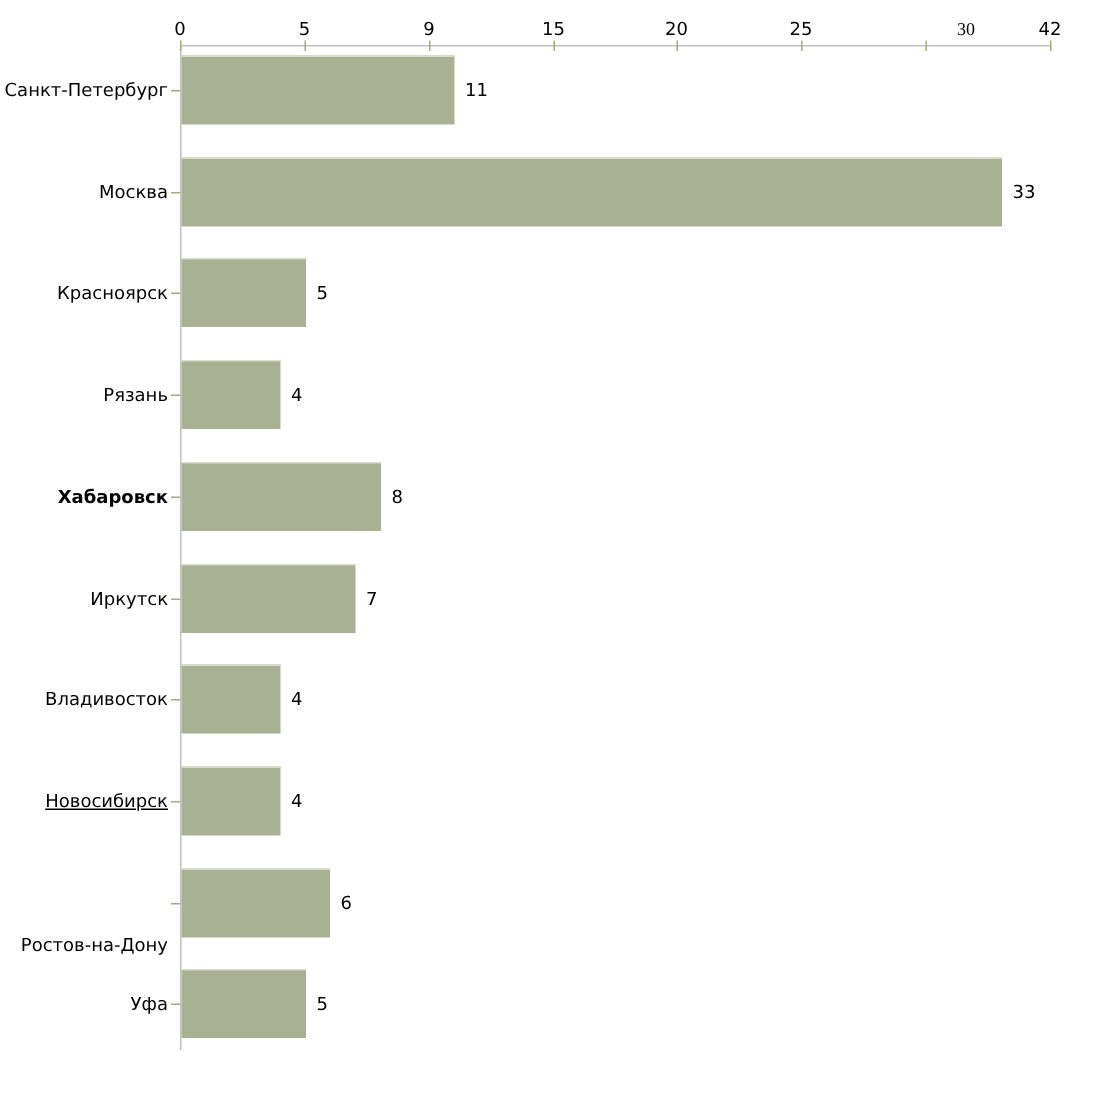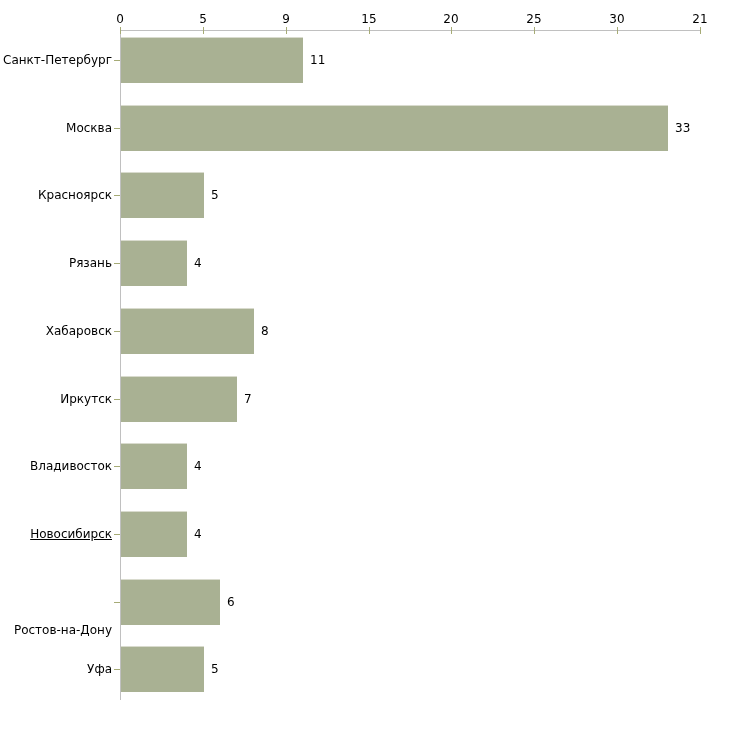--- a/index.html
+++ b/index.html
@@ -70,40 +70,40 @@
     <div class="x-tick-label" style="left: 183px; top: 12px;">5</div>
     <div class="x-tick-mark" style="left: 286px; top: 27px; background: rgb(166, 171, 118);"></div>
     <div class="x-tick-label" style="left: 266px; top: 12px;">9</div>
     <div class="x-tick-mark" style="left: 369px; top: 27px; background: rgb(166, 171, 118);"></div>
     <div class="x-tick-label" style="left: 349px; top: 12px;">15</div>
     <div class="x-tick-mark" style="left: 451px; top: 27px; background: rgb(166, 171, 118);"></div>
     <div class="x-tick-label" style="left: 431px; top: 12px;">20</div>
     <div class="x-tick-mark" style="left: 534px; top: 27px; background: rgb(166, 171, 118);"></div>
     <div class="x-tick-label" style="left: 514px; top: 12px;">25</div>
     <div class="x-tick-mark" style="left: 617px; top: 27px; background: rgb(166, 171, 118);"></div>
-    <div class="x-tick-label" style="left: 597px; top: 12px;">30</div>
+    <div class="x-tick-label" style="left: 624px; top: 12px; font-family: Liberation Serif, serif;">30</div>
     <div class="x-tick-mark" style="left: 700px; top: 27px; background: rgb(166, 171, 118);"></div>
-    <div class="x-tick-label" style="left: 680px; top: 12px;">21</div>
+    <div class="x-tick-label" style="left: 680px; top: 12px;">42</div>
     <div class="category-label" style="top: 52px;">Санкт-Петербург</div>
     <div class="category-tick-mark" style="top: 60px; background: rgb(166, 171, 118);"></div>
     <div class="bar" style="left: 121px; top: 37px; width: 182px; height: 46px; background: rgb(169, 177, 147); border-top: 1px solid rgb(217, 219, 206);"></div>
     <div class="value-label" style="left: 310px; top: 52px;">11</div>
     <div class="category-label" style="top: 120px;">Москва</div>
     <div class="category-tick-mark" style="top: 128px; background: rgb(166, 171, 118);"></div>
     <div class="bar" style="left: 121px; top: 105px; width: 547px; height: 46px; background: rgb(169, 177, 147); border-top: 1px solid rgb(217, 219, 206);"></div>
     <div class="value-label" style="left: 675px; top: 120px;">33</div>
     <div class="category-label" style="top: 187px;">Красноярск</div>
     <div class="category-tick-mark" style="top: 195px; background: rgb(166, 171, 118);"></div>
     <div class="bar" style="left: 121px; top: 172px; width: 83px; height: 46px; background: rgb(169, 177, 147); border-top: 1px solid rgb(217, 219, 206);"></div>
     <div class="value-label" style="left: 211px; top: 187px;">5</div>
     <div class="category-label" style="top: 255px;">Рязань</div>
     <div class="category-tick-mark" style="top: 263px; background: rgb(166, 171, 118);"></div>
     <div class="bar" style="left: 121px; top: 240px; width: 66px; height: 46px; background: rgb(169, 177, 147); border-top: 1px solid rgb(217, 219, 206);"></div>
     <div class="value-label" style="left: 194px; top: 255px;">4</div>
-    <div class="category-label" style="top: 323px;">Хабаровск</div>
+    <div class="category-label" style="top: 323px; font-weight: bold;">Хабаровск</div>
     <div class="category-tick-mark" style="top: 331px; background: rgb(166, 171, 118);"></div>
     <div class="bar" style="left: 121px; top: 308px; width: 133px; height: 46px; background: rgb(169, 177, 147); border-top: 1px solid rgb(217, 219, 206);"></div>
     <div class="value-label" style="left: 261px; top: 323px;">8</div>
     <div class="category-label" style="top: 391px;">Иркутск</div>
     <div class="category-tick-mark" style="top: 399px; background: rgb(166, 171, 118);"></div>
     <div class="bar" style="left: 121px; top: 376px; width: 116px; height: 46px; background: rgb(169, 177, 147); border-top: 1px solid rgb(217, 219, 206);"></div>
     <div class="value-label" style="left: 244px; top: 391px;">7</div>
     <div class="category-label" style="top: 458px;">Владивосток</div>
     <div class="category-tick-mark" style="top: 466px; background: rgb(166, 171, 118);"></div>
     <div class="bar" style="left: 121px; top: 443px; width: 66px; height: 46px; background: rgb(169, 177, 147); border-top: 1px solid rgb(217, 219, 206);"></div>

